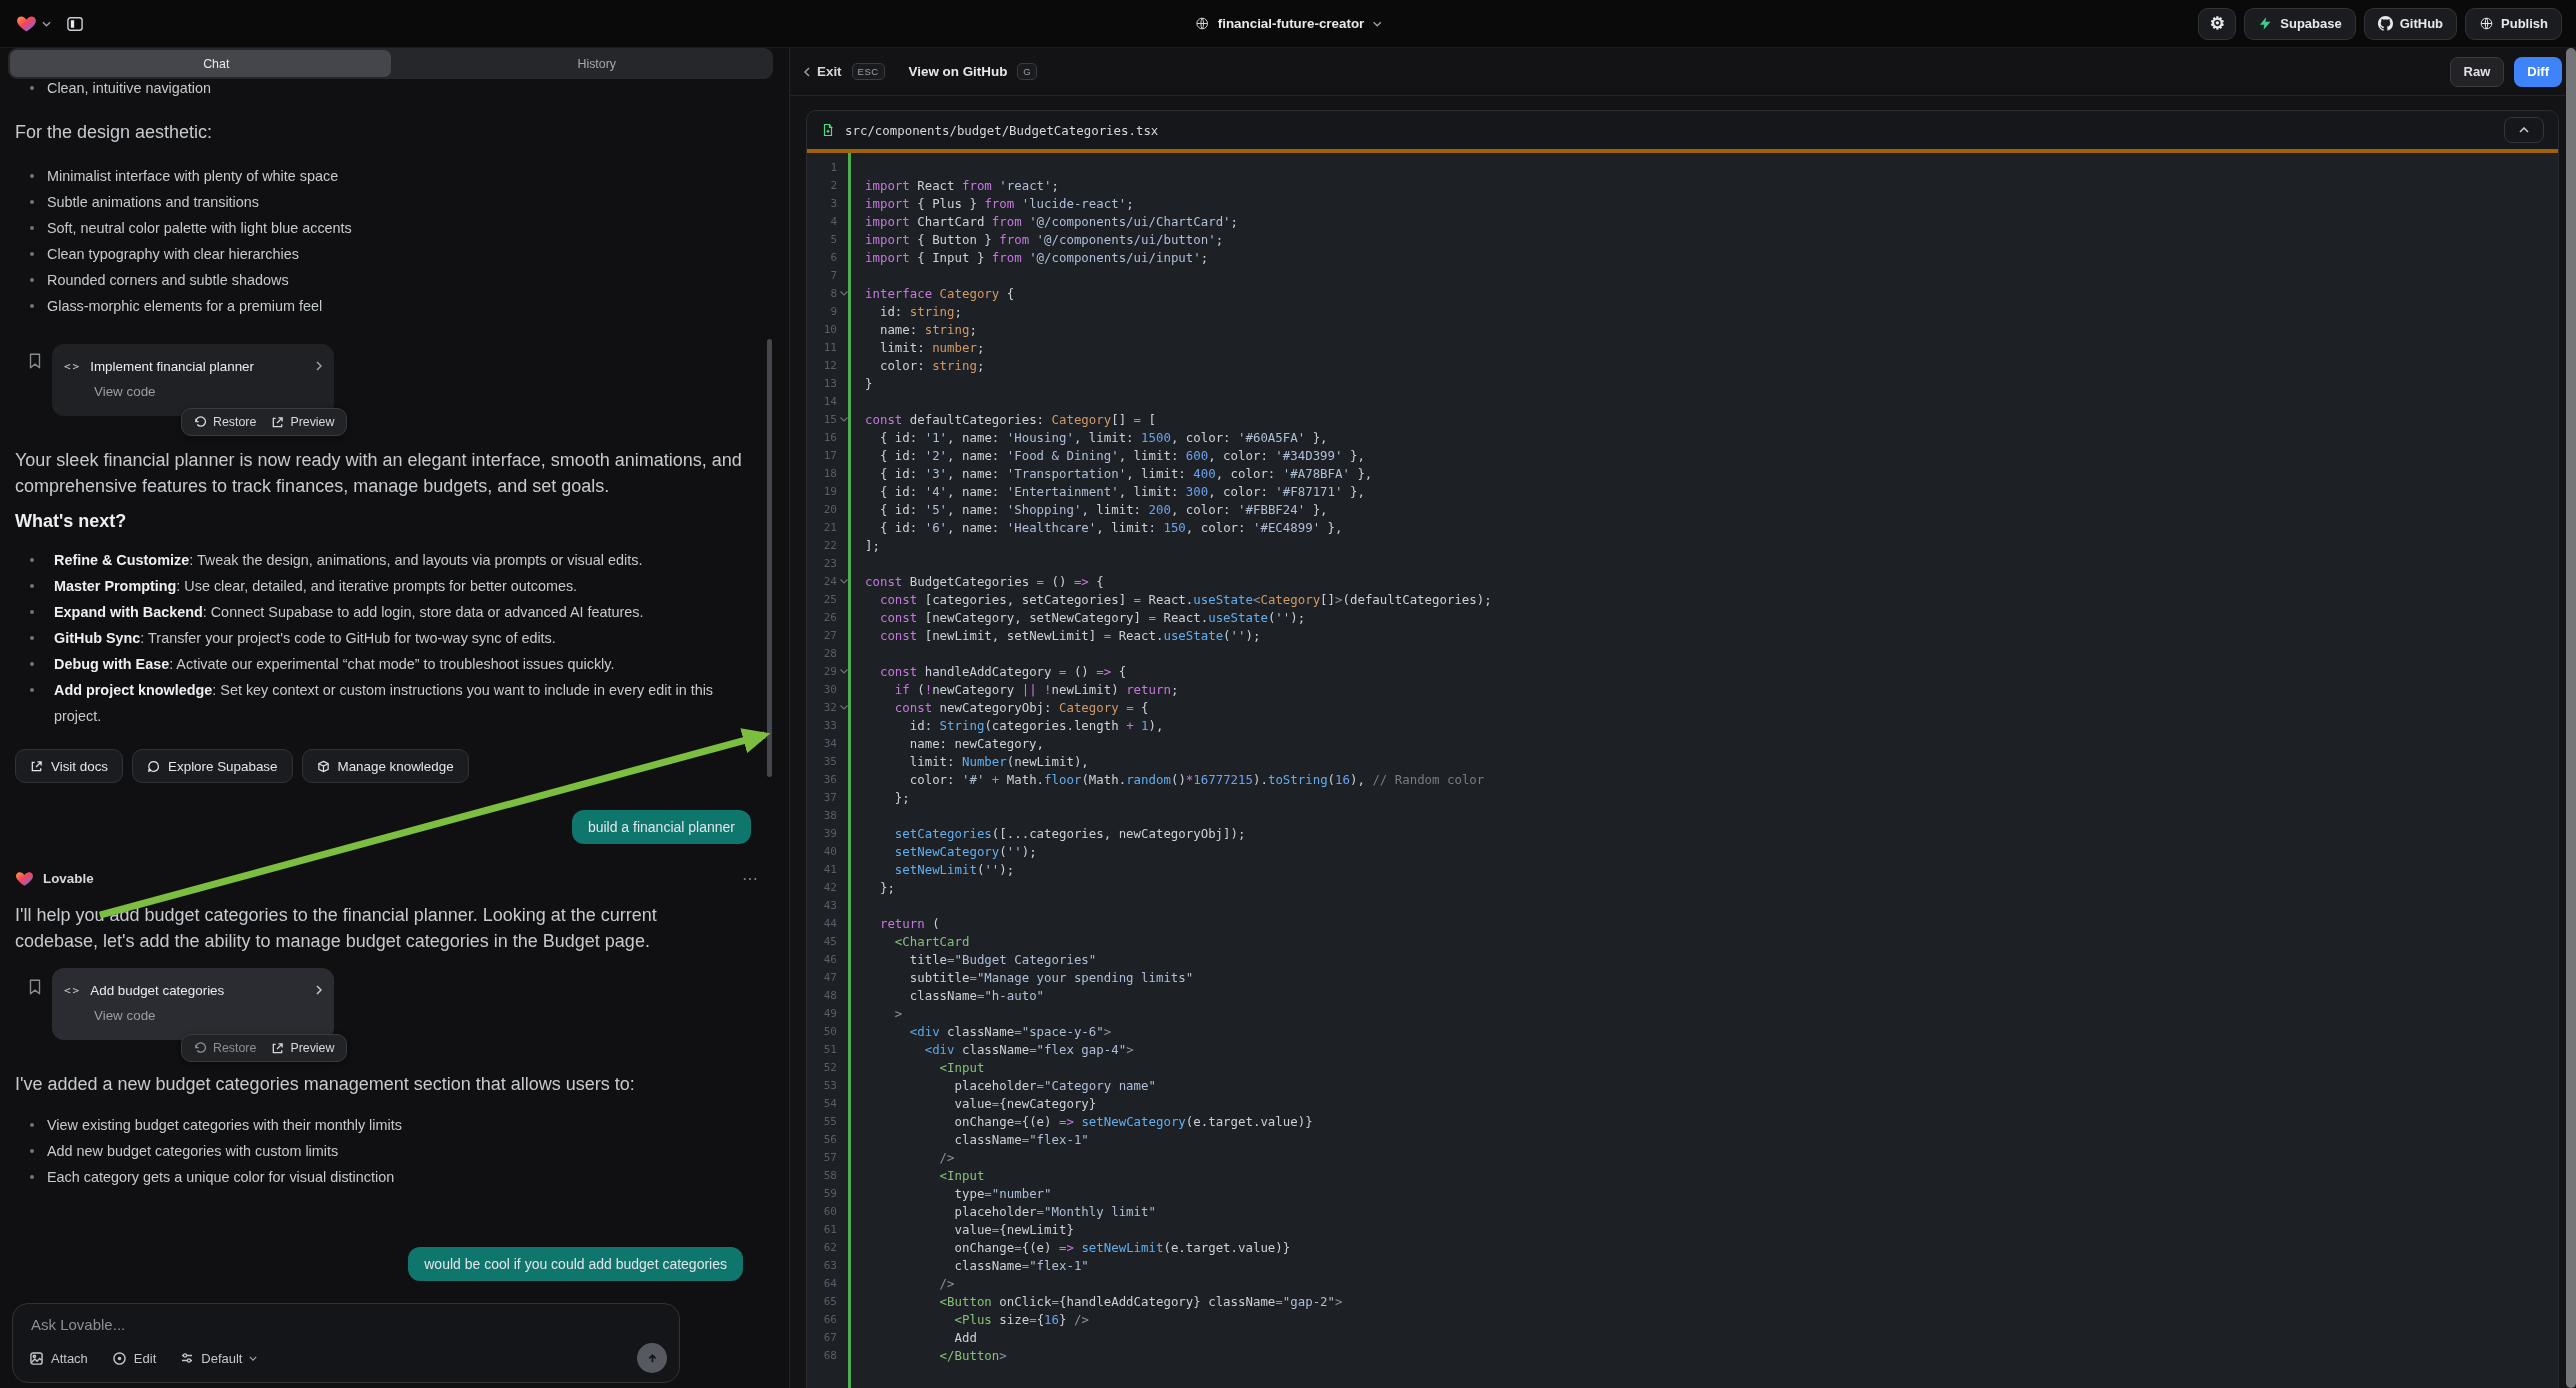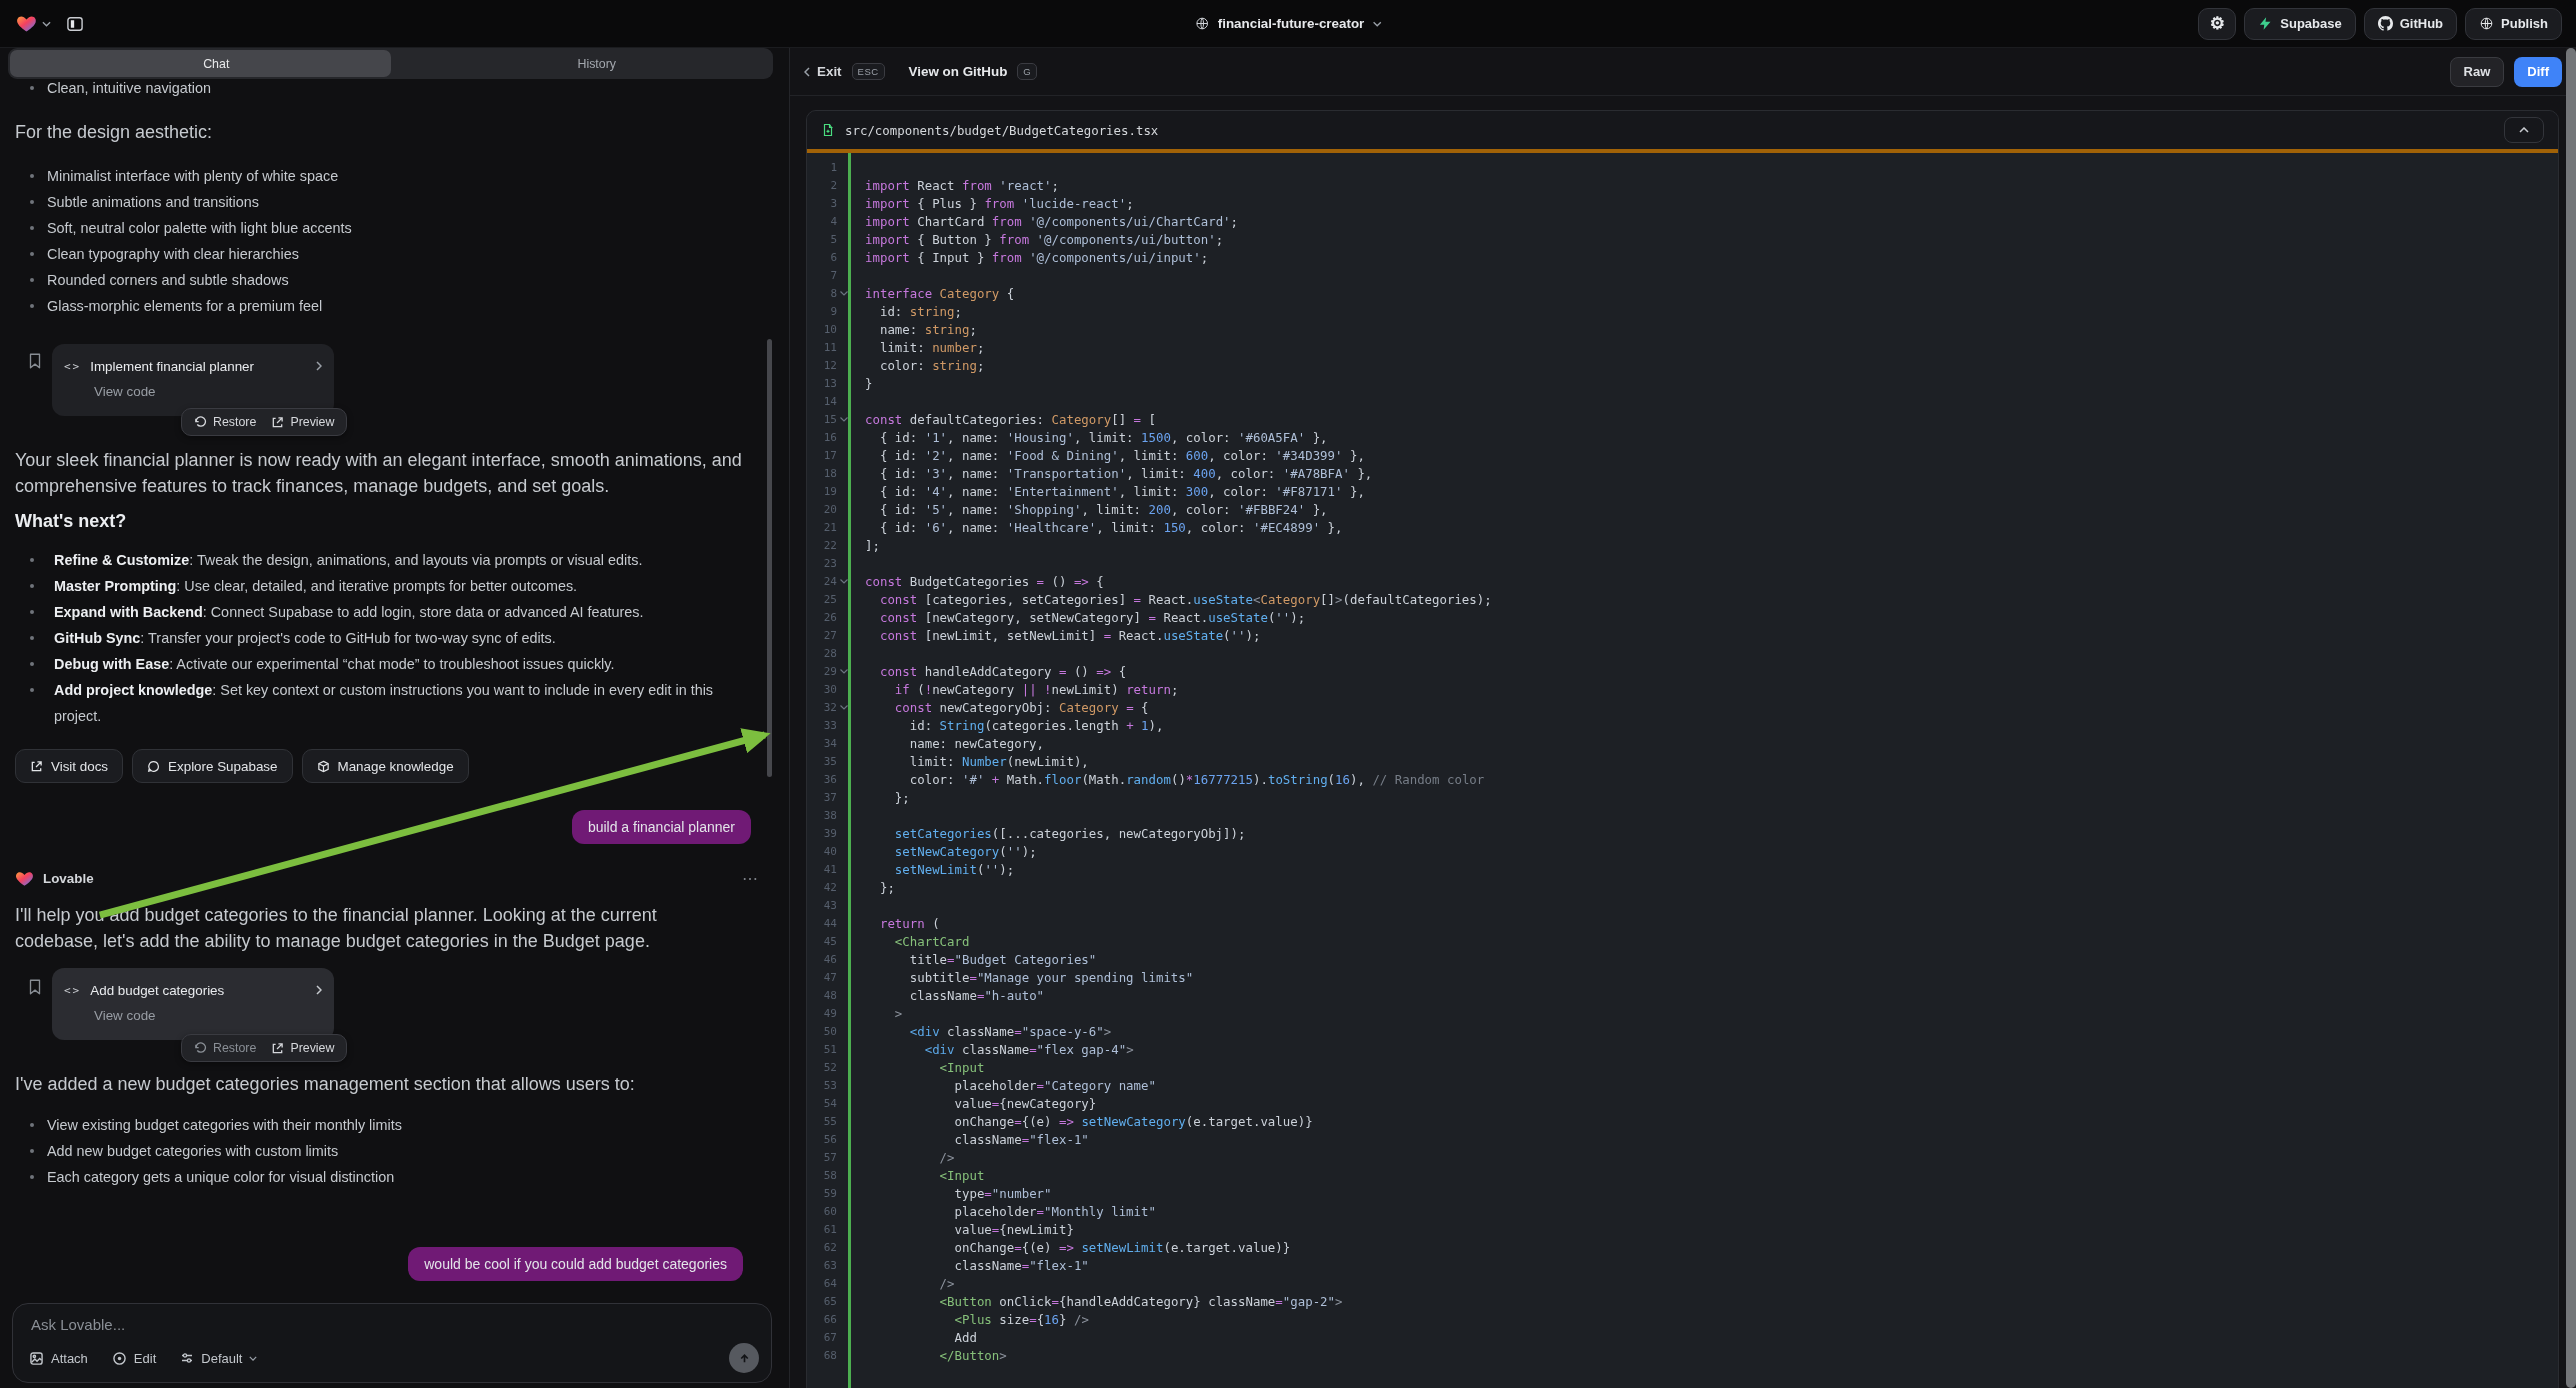--- a/index.html
+++ b/index.html
@@ -38,27 +38,27 @@
   .vrow1 .chev { margin-left:auto; }
   .vrow2 { font-size:13.4px; color:#989da4; padding-left:30px; margin-top:6px; cursor:pointer; }
   .bm-icon { position:absolute; left:26px; }
   .vpill { position:absolute; left:181px; height:28px; background:#222327; border:1px solid #3a3b41; border-radius:10px; display:flex; align-items:center; gap:15px; padding:0 12px; z-index:4; box-shadow:0 2px 6px rgba(0,0,0,.4); }
   .vpill button { background:none; border:none; display:flex; align-items:center; gap:6px; font-size:12.4px; color:#d6d8dc; cursor:pointer; font-family:inherit; }
   .vpill button.dim { color:#8a8f96; }
 
   .act-row { position:absolute; left:15px; display:flex; gap:9px; }
   .act-btn { display:flex; align-items:center; gap:8px; height:34px; padding:0 14px; background:#1b1c20; border:1px solid #303237; border-radius:10px; color:#e3e5e8; font-size:13.4px; cursor:pointer; font-family:inherit; }
 
-  .chip { position:absolute; background:#701a75; border-radius:12px; padding:9px 16px; font-size:14px; color:#e3e5e9; white-space:nowrap; }
+  .chip { position:absolute; background:#0f766e; border-radius:12px; padding:9px 16px; font-size:14px; color:#e3e5e9; white-space:nowrap; }
 
   .lov-row { position:absolute; left:15px; right:30px; display:flex; align-items:center; gap:9px; height:26px; }
   .lov-name { font-size:13.4px; color:#d4d7db; font-weight:600; }
   .msg-menu { margin-left:auto; background:none; border:none; color:#7c8087; font-size:16px; letter-spacing:1px; cursor:pointer; }
 
-  .composer { position:absolute; left:12px; top:1255px; width:760px; height:80px; background:#141518; border:1px solid #313238; border-radius:16px; }
+  .composer { position:absolute; left:12px; top:1255px; width:668px; height:80px; background:#141518; border:1px solid #313238; border-radius:16px; }
   .composer input { position:absolute; left:18px; top:12px; width:597px; background:transparent; border:none; outline:none; color:#e6e8eb; font-size:15px; font-family:inherit; }
   .composer input::placeholder { color:#8a8f96; }
   .comp-row { position:absolute; left:16px; right:12px; bottom:9px; display:flex; align-items:center; gap:24px; color:#c3c7cc; font-size:13px; }
   .comp-item { display:flex; align-items:center; gap:7px; background:none; border:none; color:#c3c7cc; font-size:13px; cursor:pointer; font-family:inherit; }
   .send-btn { margin-left:auto; width:30px; height:30px; border-radius:50%; background:#56595f; border:none; display:flex; align-items:center; justify-content:center; cursor:pointer; }
 
   .chat-scrollbar { position:absolute; left:767px; top:291px; width:5px; height:438px; border-radius:3px; background:#46474c; }
   .arrow-layer { position:absolute; inset:0; pointer-events:none; z-index:8; }
 
   

